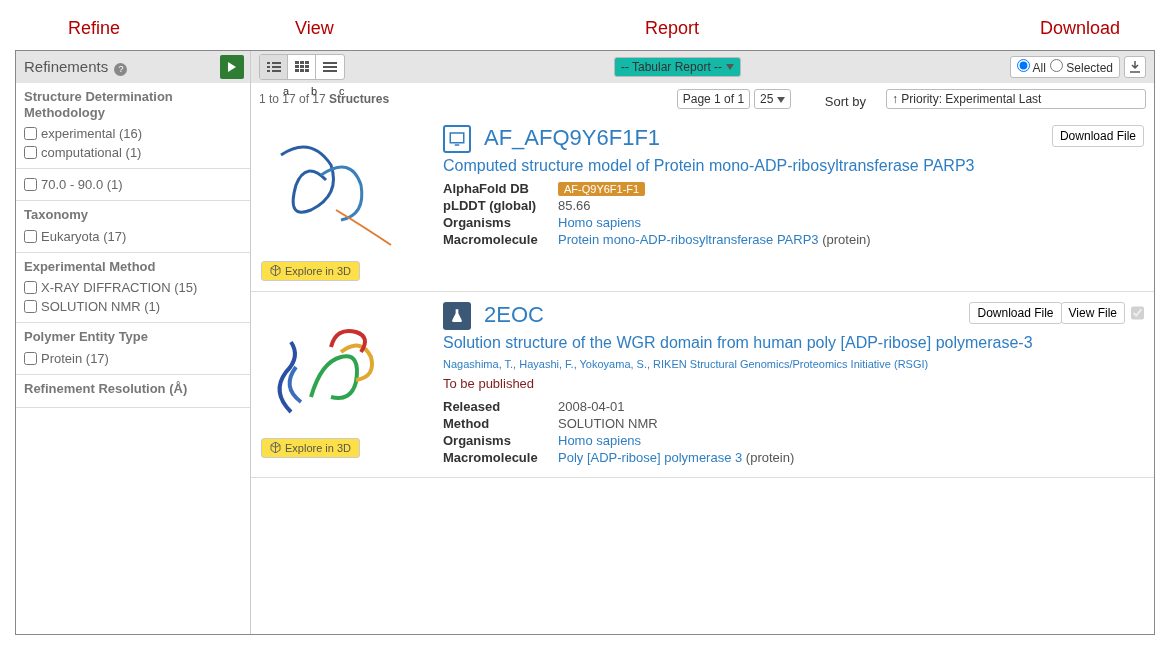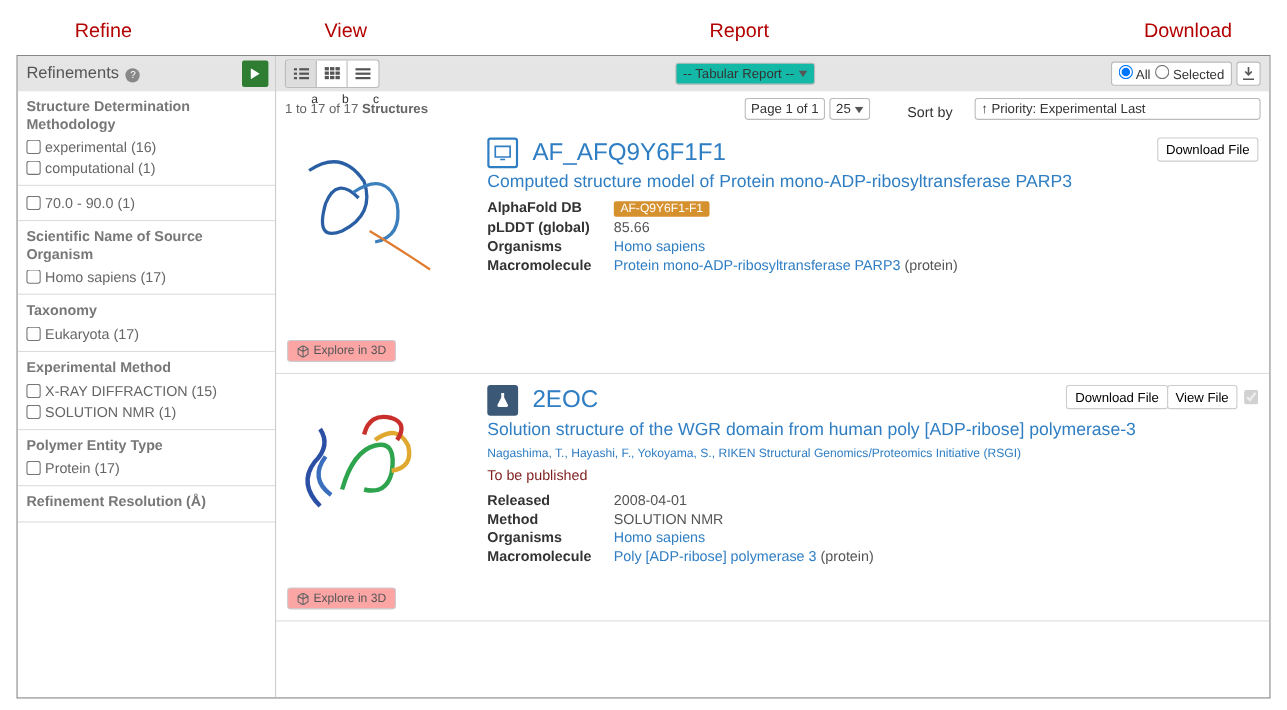--- a/index.html
+++ b/index.html
@@ -32,21 +32,21 @@
 
   .countbar { display: flex; align-items: center; padding: 6px 8px; gap: 10px; }
   .count-left { color: #666; font-size: 12px; }
   .pager { margin-left: auto; display: flex; gap: 4px; align-items: center; }
   .pager select, .pager .page-sel, .sort-sel { border: 1px solid #bbb; border-radius: 3px; padding: 2px 5px; font-size: 12px; background: #fff; cursor: pointer; }
   .sort-wrap { display: flex; align-items: flex-end; gap: 20px; margin-left: 24px; }
 
   .result { display: flex; border-bottom: 1px solid #ddd; padding: 10px; gap: 12px; }
   .thumb-col { width: 170px; display: flex; flex-direction: column; align-items: flex-start; }
   .thumb { width: 150px; height: 130px; background: #fff; position: relative; margin-bottom: 6px; }
-  .explore-btn { border: 1px solid #ccc; border-radius: 3px; padding: 3px 8px; font-size: 11px; background: #fca5a5; cursor: pointer; display: inline-flex; align-items: center; gap: 4px; color: #555; margin-top: 48px; }
+  .explore-btn { border: 1px solid #ccc; border-radius: 3px; padding: 3px 8px; font-size: 11px; background: #fde047; cursor: pointer; display: inline-flex; align-items: flex-start; gap: 4px; color: #555; }
 
   .info-col { flex: 1; position: relative; }
   .title-row { display: flex; align-items: flex-start; gap: 13px; }
   .type-icon { width: 28px; height: 28px; border-radius: 3px; display: inline-flex; align-items: center; justify-content: center; }
   .type-csm { border: 2px solid #2f7ec3; }
   .type-csm svg { fill: #2f7ec3; width: 18px; height: 18px; }
   .type-exp { background: #3b5876; }
   .type-exp svg { fill: #fff; width: 16px; height: 16px; }
   .entry-id { color: #2f7ec3; font-size: 22px; font-weight: 400; }
   .subtitle { color: #2f7ec3; font-size: 16px; margin: 4px 0 6px; }
@@ -129,27 +129,20 @@
             <span>computational (1)</span>
           </label>
         </div>
         <div class="facet-group">
           <label class="facet-opt">
             <input type="checkbox" style="">
             <span>70.0 - 90.0 (1)</span>
           </label>
         </div>
         <div class="facet-group">
-          <div class="facet-title">Scientific Name of Source Organism</div>
-          <label class="facet-opt">
-            <input type="checkbox" style="">
-            <span>Homo sapiens (17)</span>
-          </label>
-        </div>
-        <div class="facet-group">
           <div class="facet-title">Taxonomy</div>
           <label class="facet-opt">
             <input type="checkbox" style="">
             <span>Eukaryota (17)</span>
           </label>
         </div>
         <div class="facet-group">
           <div class="facet-title">Experimental Method</div>
           <label class="facet-opt">
             <input type="checkbox" style="">

